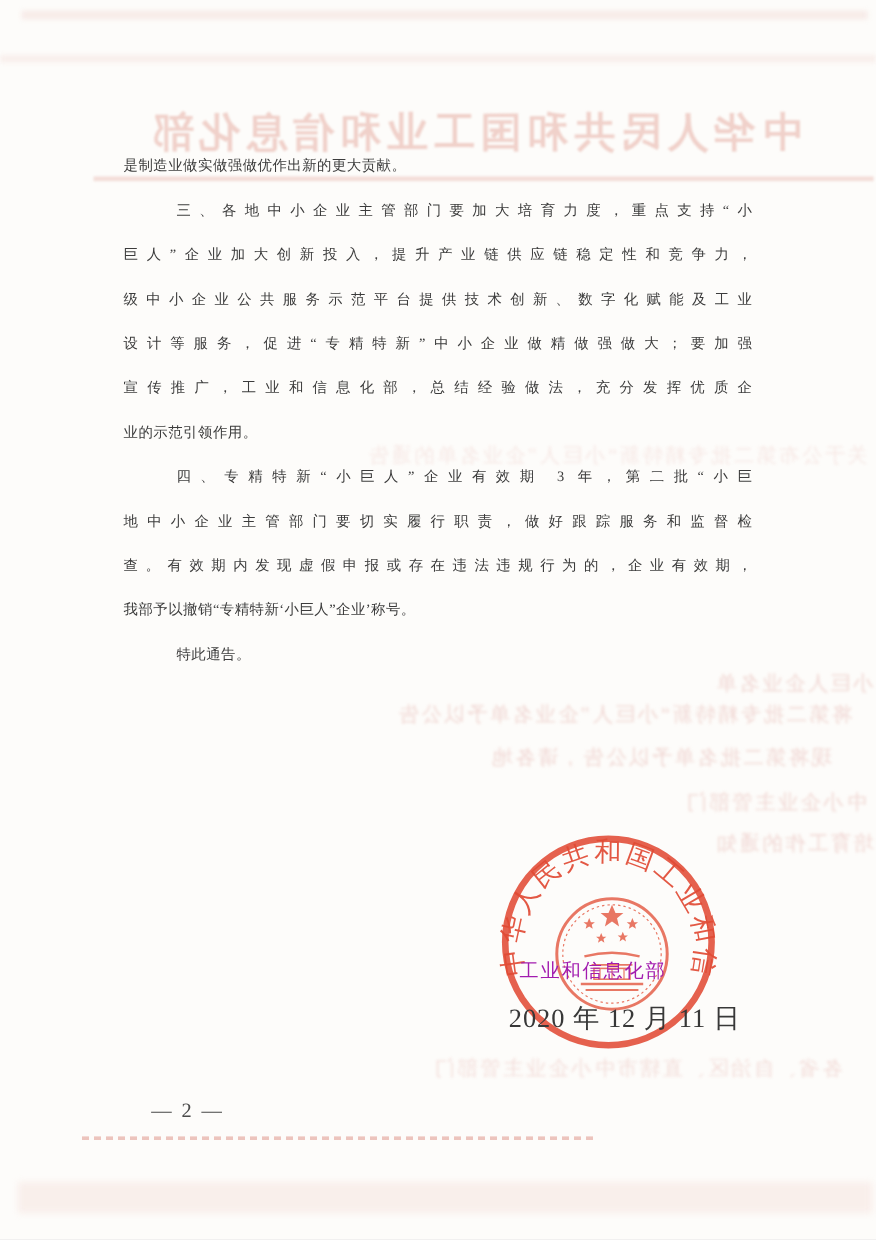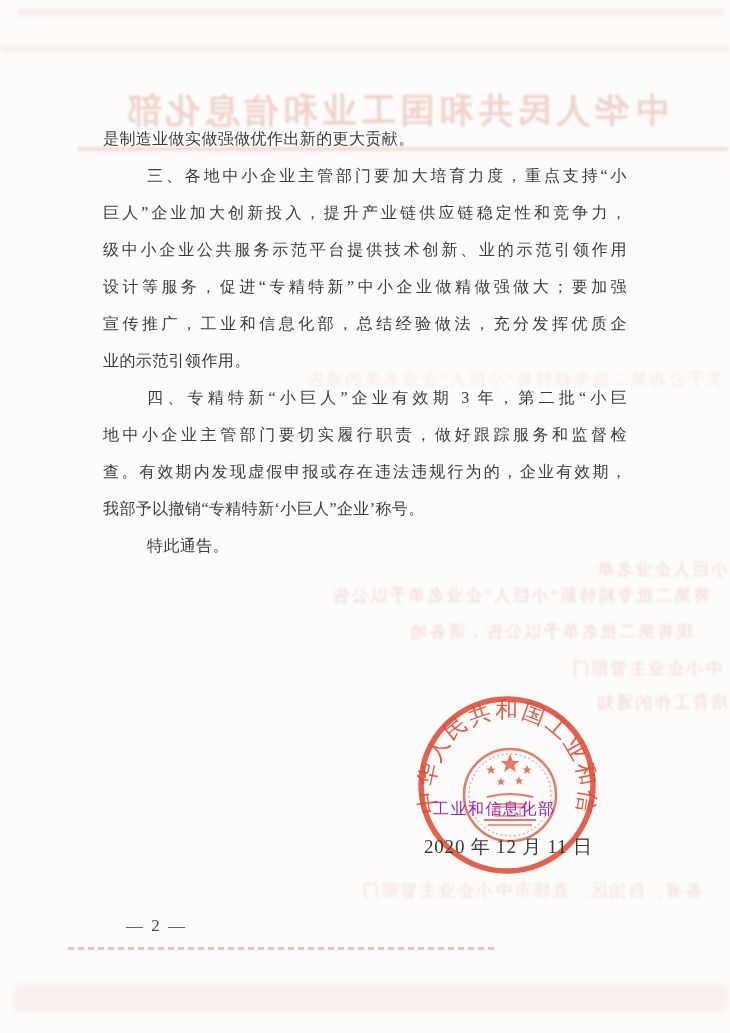--- a/index.html
+++ b/index.html
@@ -7,36 +7,36 @@
     position:relative;
     width:730px;height:1033px;
     margin:0 auto;
     background:#fdfcfa;
     overflow:hidden;
     font-family:"Liberation Serif","DejaVu Serif",serif;
   }
   
   .doc-body{
     position:absolute;left:103px;top:120px;width:524px;
-    font-size:16px;line-height:37px;color:#3c3c3c;
+    font-size:12px;line-height:37px;color:#3c3c3c;
     letter-spacing:0.4px;z-index:3;
   }
   .line{height:37px;white-space:nowrap;text-align:left;}
   .line.fill{white-space:normal;text-align:justify;text-align-last:justify;}
   .line.ind{padding-left:44px;}
   .line.spacer{height:37px;}
   
   .seal{position:absolute;left:412px;top:690px;width:190px;height:190px;z-index:2;}
   .agency{
     position:absolute;left:433px;top:799px;z-index:3;
     font-size:16px;letter-spacing:1.5px;color:#a21caf;white-space:nowrap;
   }
   .doc-date{
     position:absolute;left:424px;top:834px;z-index:3;
-    font-size:19px;letter-spacing:0.8px;color:#383838;white-space:nowrap;
+    font-size:22px;letter-spacing:0.8px;color:#383838;white-space:nowrap;
   }
   .page-num{
     position:absolute;left:126px;top:916px;z-index:3;
     font-size:17px;color:#4a4a4a;letter-spacing:2px;white-space:nowrap;
   }
   
   .ghost{position:absolute;z-index:1;pointer-events:none;white-space:nowrap;
          transform:scaleX(-1);filter:blur(1.3px);color:rgba(222,156,146,0.38);}
   .ghost-title{
     left:110px;top:88px;width:558px;font-size:34px;letter-spacing:5px;
@@ -100,21 +100,21 @@
       <path d="M -26,25 H 26" stroke-width="2.2"></path>
       <path d="M -22,30 H 22" stroke-width="1.5"></path>
       <path d="M -10,12 V 21 M 0,12 V 21 M 10,12 V 21" stroke-width="1"></path>
     </g>
   </svg>
 
   <div class="doc-body">
     <div class="line">是制造业做实做强做优作出新的更大贡献。</div>
     <div class="line ind fill">三、各地中小企业主管部门要加大培育力度，重点支持“小</div>
     <div class="line fill">巨人”企业加大创新投入，提升产业链供应链稳定性和竞争力，</div>
-    <div class="line fill">级中小企业公共服务示范平台提供技术创新、业的示范引领作用</div>
+    <div class="line fill">级中小企业公共服务示范平台提供技术创新、数字化赋能及工业</div>
     <div class="line fill">设计等服务，促进“专精特新”中小企业做精做强做大；要加强</div>
     <div class="line fill">宣传推广，工业和信息化部，总结经验做法，充分发挥优质企</div>
     <div class="line">业的示范引领作用。</div>
     <div class="line ind fill">四、专精特新“小巨人”企业有效期 3 年，第二批“小巨</div>
     <div class="line fill">地中小企业主管部门要切实履行职责，做好跟踪服务和监督检</div>
     <div class="line fill">查。有效期内发现虚假申报或存在违法违规行为的，企业有效期，</div>
     <div class="line">我部予以撤销“专精特新‘小巨人”企业’称号。</div>
     <div class="line ind">特此通告。</div>
     <div class="line spacer"></div>
   </div>

